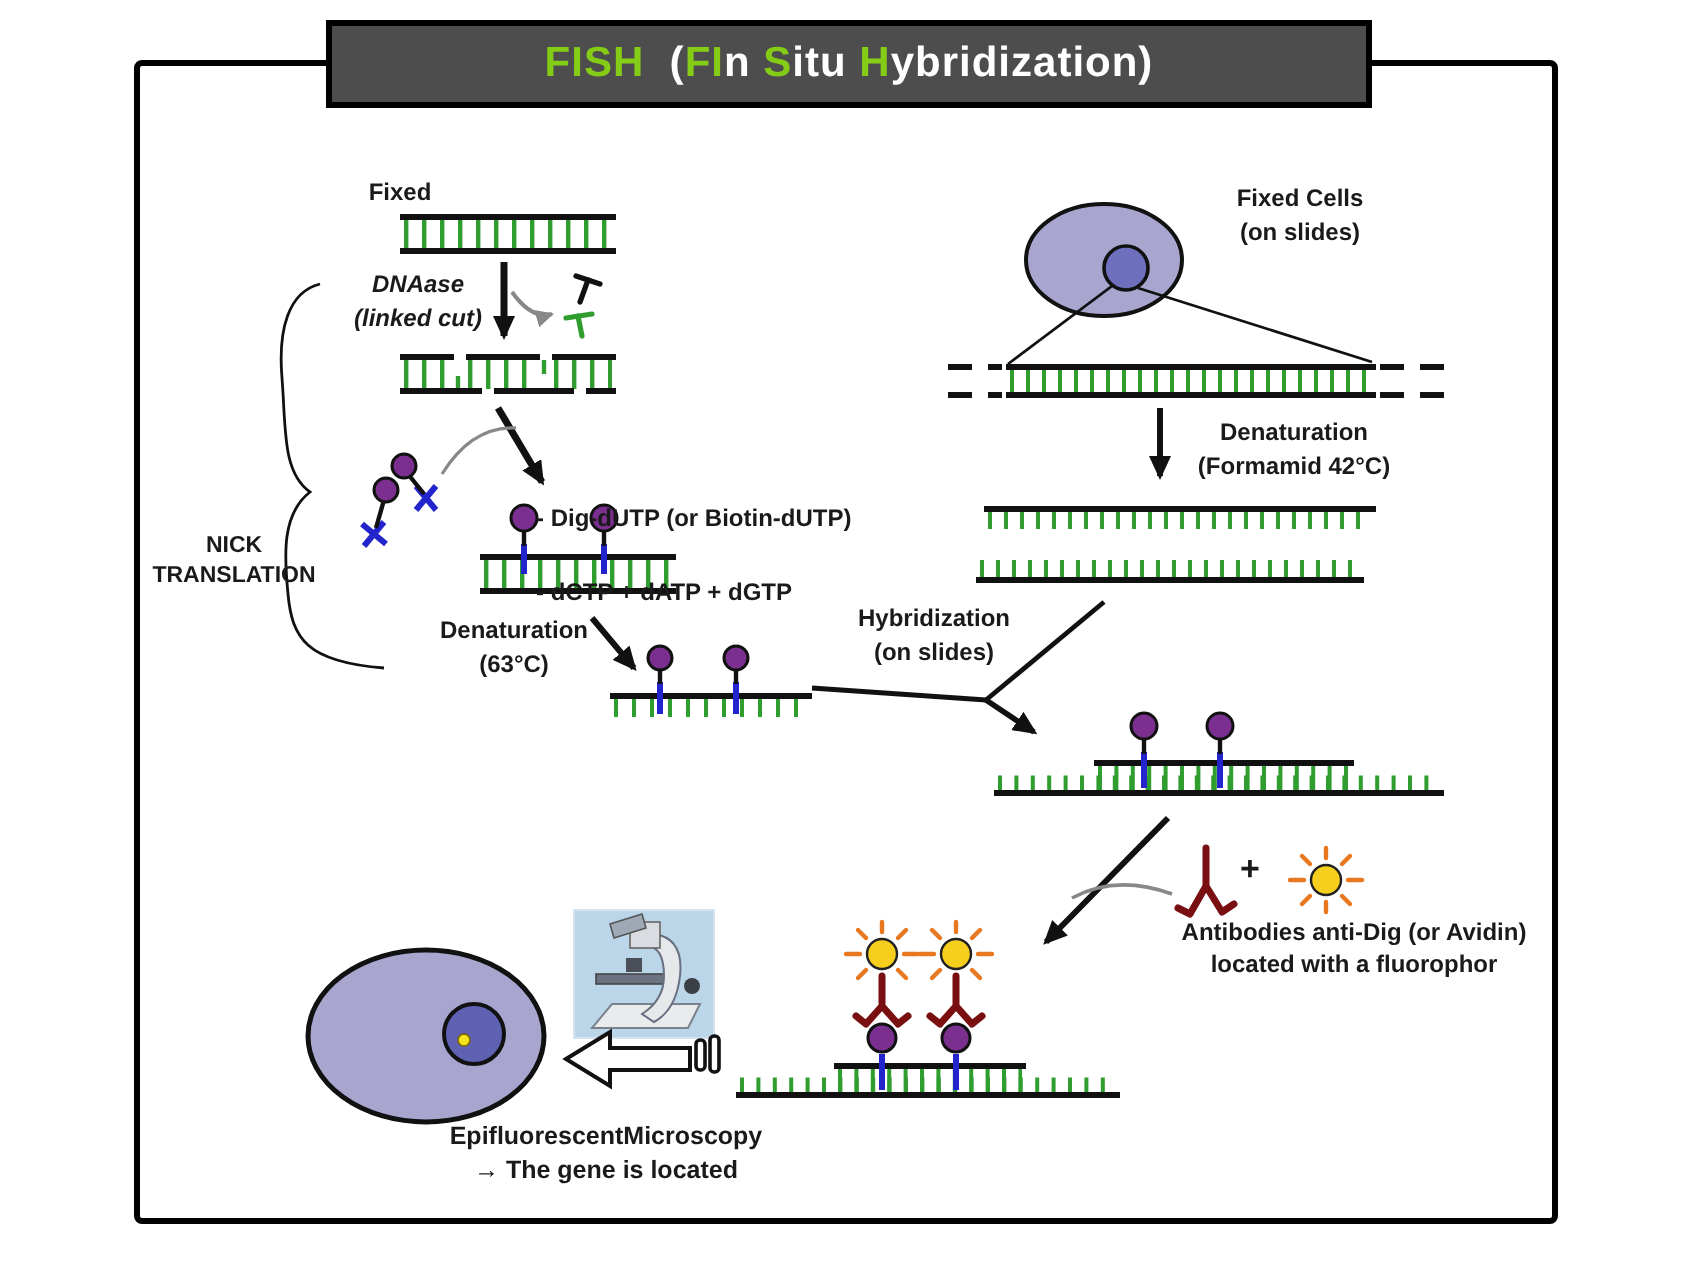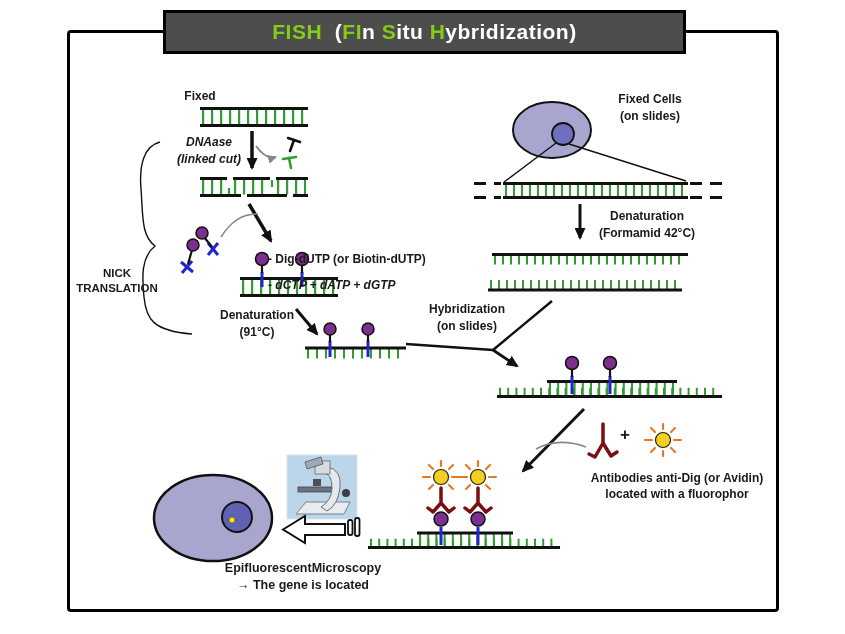--- a/index.html
+++ b/index.html
@@ -53,39 +53,39 @@
   <div class="lbl" style="left:160px;top:88px;width:80px;">Fixed</div>
   <div class="lbl" style="left:150px;top:134px;width:118px;font-style:italic;">
     <div>DNAase</div>
     <div>(linked cut)</div>
   </div>
   <div class="lbl" style="left:56px;top:242px;width:122px;font-size:11.5px;line-height:15px;margin-top:24px;">
     <div>NICK</div>
     <div>TRANSLATION</div>
   </div>
   <div class="lbl left" style="left:268px;top:203px;">- Dig-dUTP (or Biotin-dUTP)</div>
-  <div class="lbl left" style="left:268px;top:229px;font-style:italic;">- dCTP + dATP + dGTP</div>
+  <div class="lbl left" style="left:268px;top:240px;">- dCTP + dATP + dGTP</div>
   <div class="lbl" style="left:203px;top:307px;width:108px;">
     <div>Denaturation</div>
-    <div>(91°C)</div>
+    <div>(63°C)</div>
   </div>
   <div class="lbl" style="left:595px;top:91px;width:110px;">
     <div>Fixed Cells</div>
     <div>(on slides)</div>
   </div>
   <div class="lbl" style="left:583px;top:208px;width:128px;">
     <div>Denaturation</div>
     <div>(Formamid 42°C)</div>
   </div>
   <div class="lbl" style="left:413px;top:301px;width:108px;">
     <div>Hybridization</div>
     <div>(on slides)</div>
   </div>
   <div class="lbl plus" style="left:613px;top:426px;width:24px;">+</div>
-  <div class="lbl" style="left:553px;top:470px;width:248px;line-height:16px;">
+  <div class="lbl" style="left:553px;top:458px;width:248px;line-height:16px;">
     <div>Antibodies anti-Dig (or Avidin)</div>
     <div>located with a fluorophor</div>
   </div>
   <div class="lbl" style="left:192px;top:560px;width:222px;font-size:12.5px;text-align:center;">
     <div>EpifluorescentMicroscopy</div>
     <div>→ The gene is located</div>
   </div>
 
   <svg width="845" height="634" viewBox="0 0 845 634">
     <defs>

